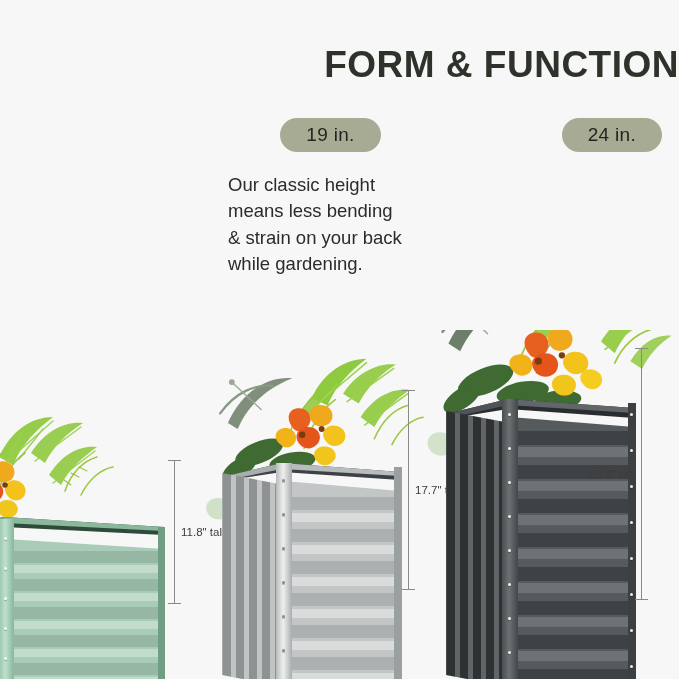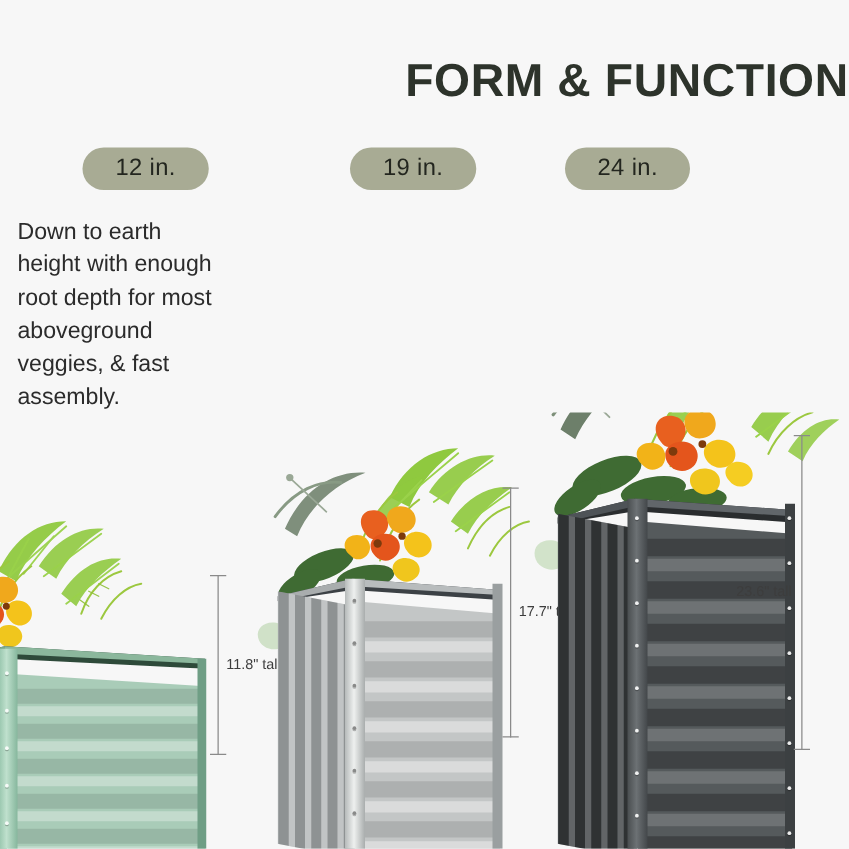--- a/index.html
+++ b/index.html
@@ -36,21 +36,21 @@
   
   .col {
     position: absolute;
     top: 118px;
   }
   .col-0 { left: 14px;  width: 205px; }
   .col-1 { left: 228px; width: 205px; }
   .col-2 { left: 452px; width: 210px; }
 
   .badge-row { text-align: center; }
-  .col-2 .badge-row { text-align: left; }
+  .col-2 .badge-row { text-align: right; }
 
   .badge {
     display: inline-block;
     background: #a8ab94;
     color: #23261f;
     border-radius: 999px;
     padding: 7px 26px 8px;
     font-size: 19px;
     line-height: 1;
     letter-spacing: 0.3px;
@@ -154,36 +154,29 @@
     transform: translateY(-50%);
   }
 </style>
 </head>
 <body>
 
 <div id="page">
 
   <div class="title">FORM &amp; FUNCTION</div>
 
-  <div class="col col-0">
-    <div class="badge-row">
-      <span class="badge">12 in.</span>
-    </div>
-    <div class="desc">Down to earth
-height with enough
-root depth for most
-aboveground
-veggies, &amp; fast
-assembly.</div>
-  </div>
 
   <div class="col col-1">
     <div class="badge-row">
       <span class="badge">19 in.</span>
     </div>
+    <div class="desc">Our classic height
+means less bending
+&amp; strain on your back
+while gardening.</div>
   </div>
 
   <div class="col col-2">
     <div class="badge-row">
       <span class="badge">24 in.</span>
     </div>
   </div>
 
   <div class="stage">
 

